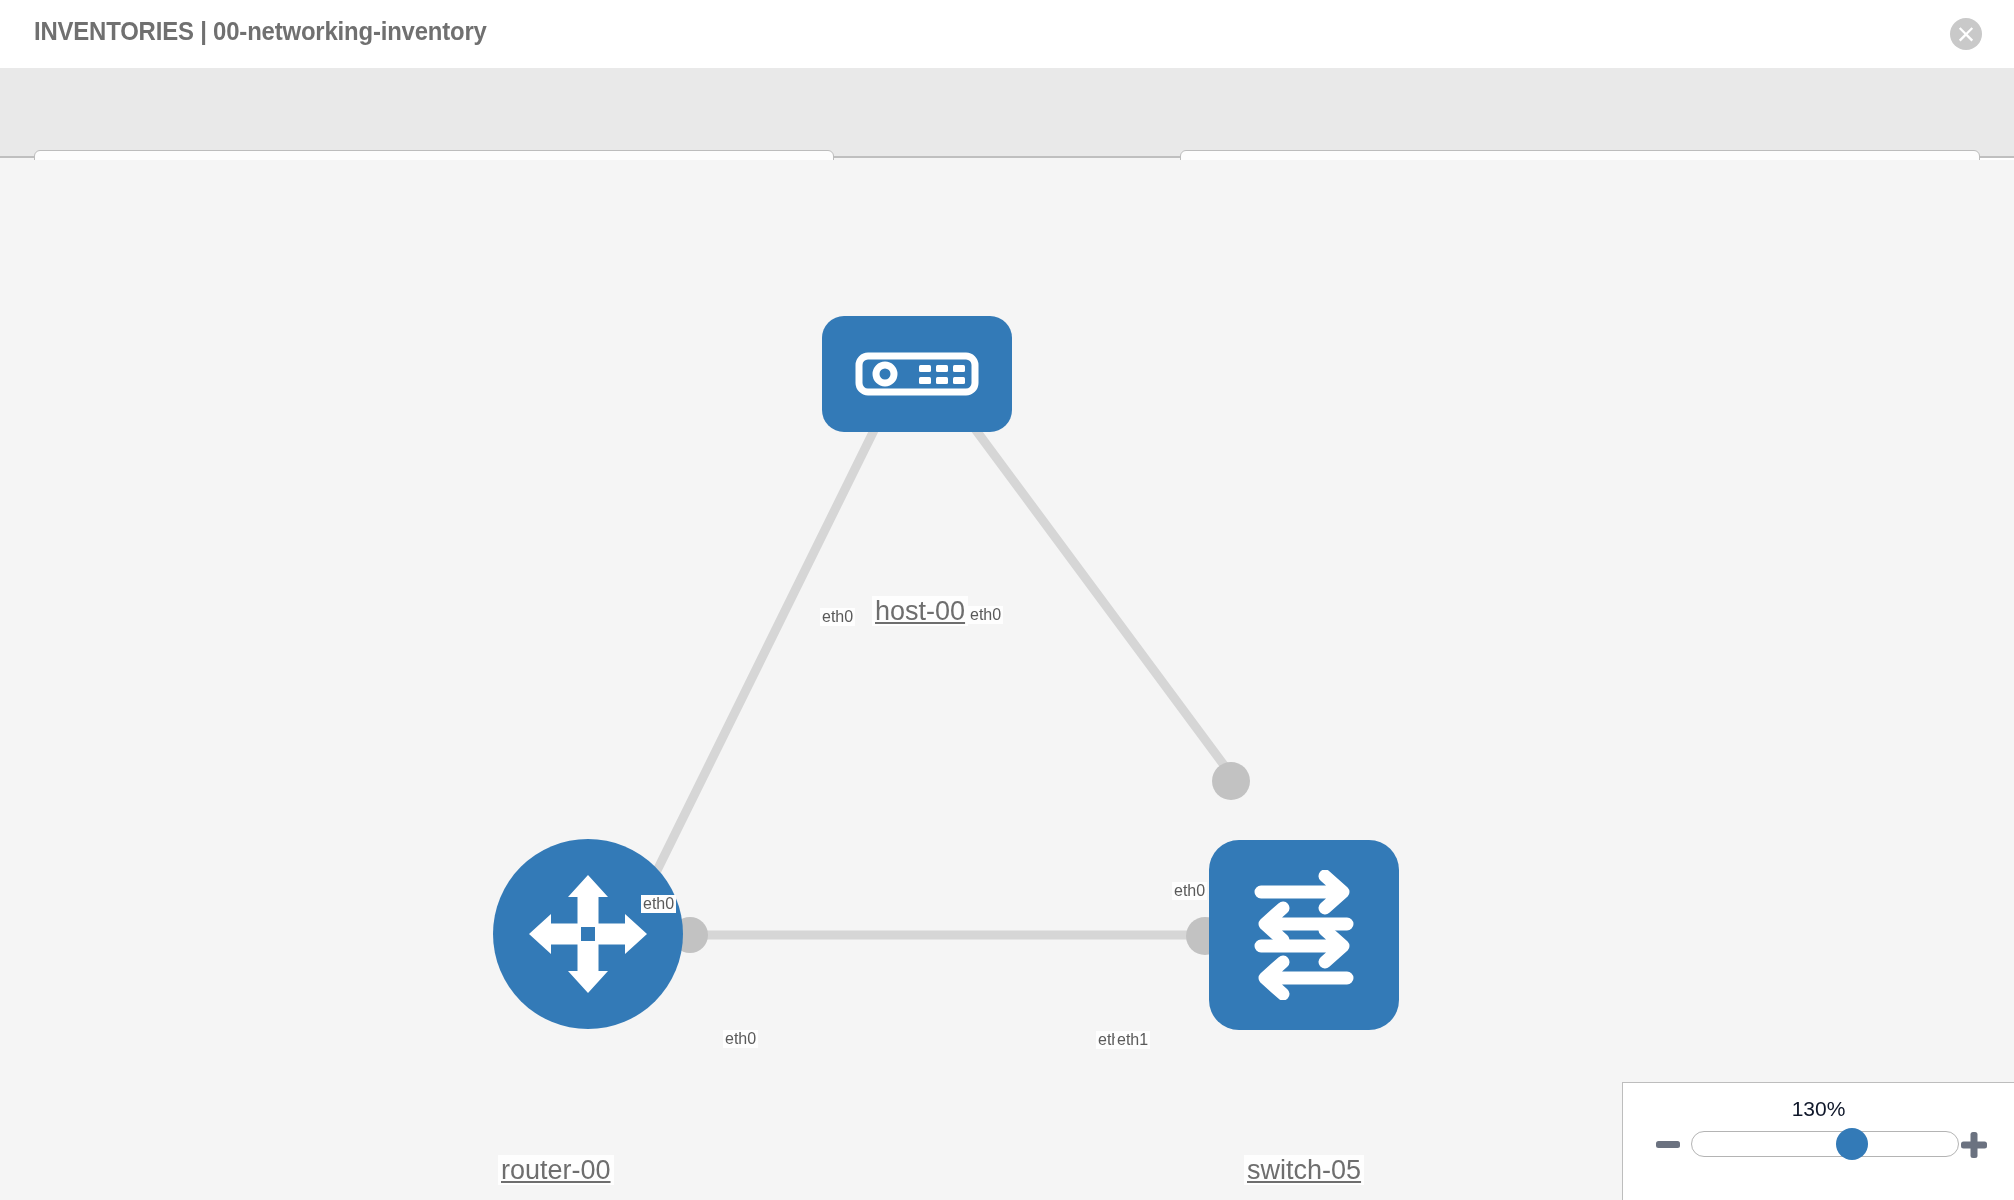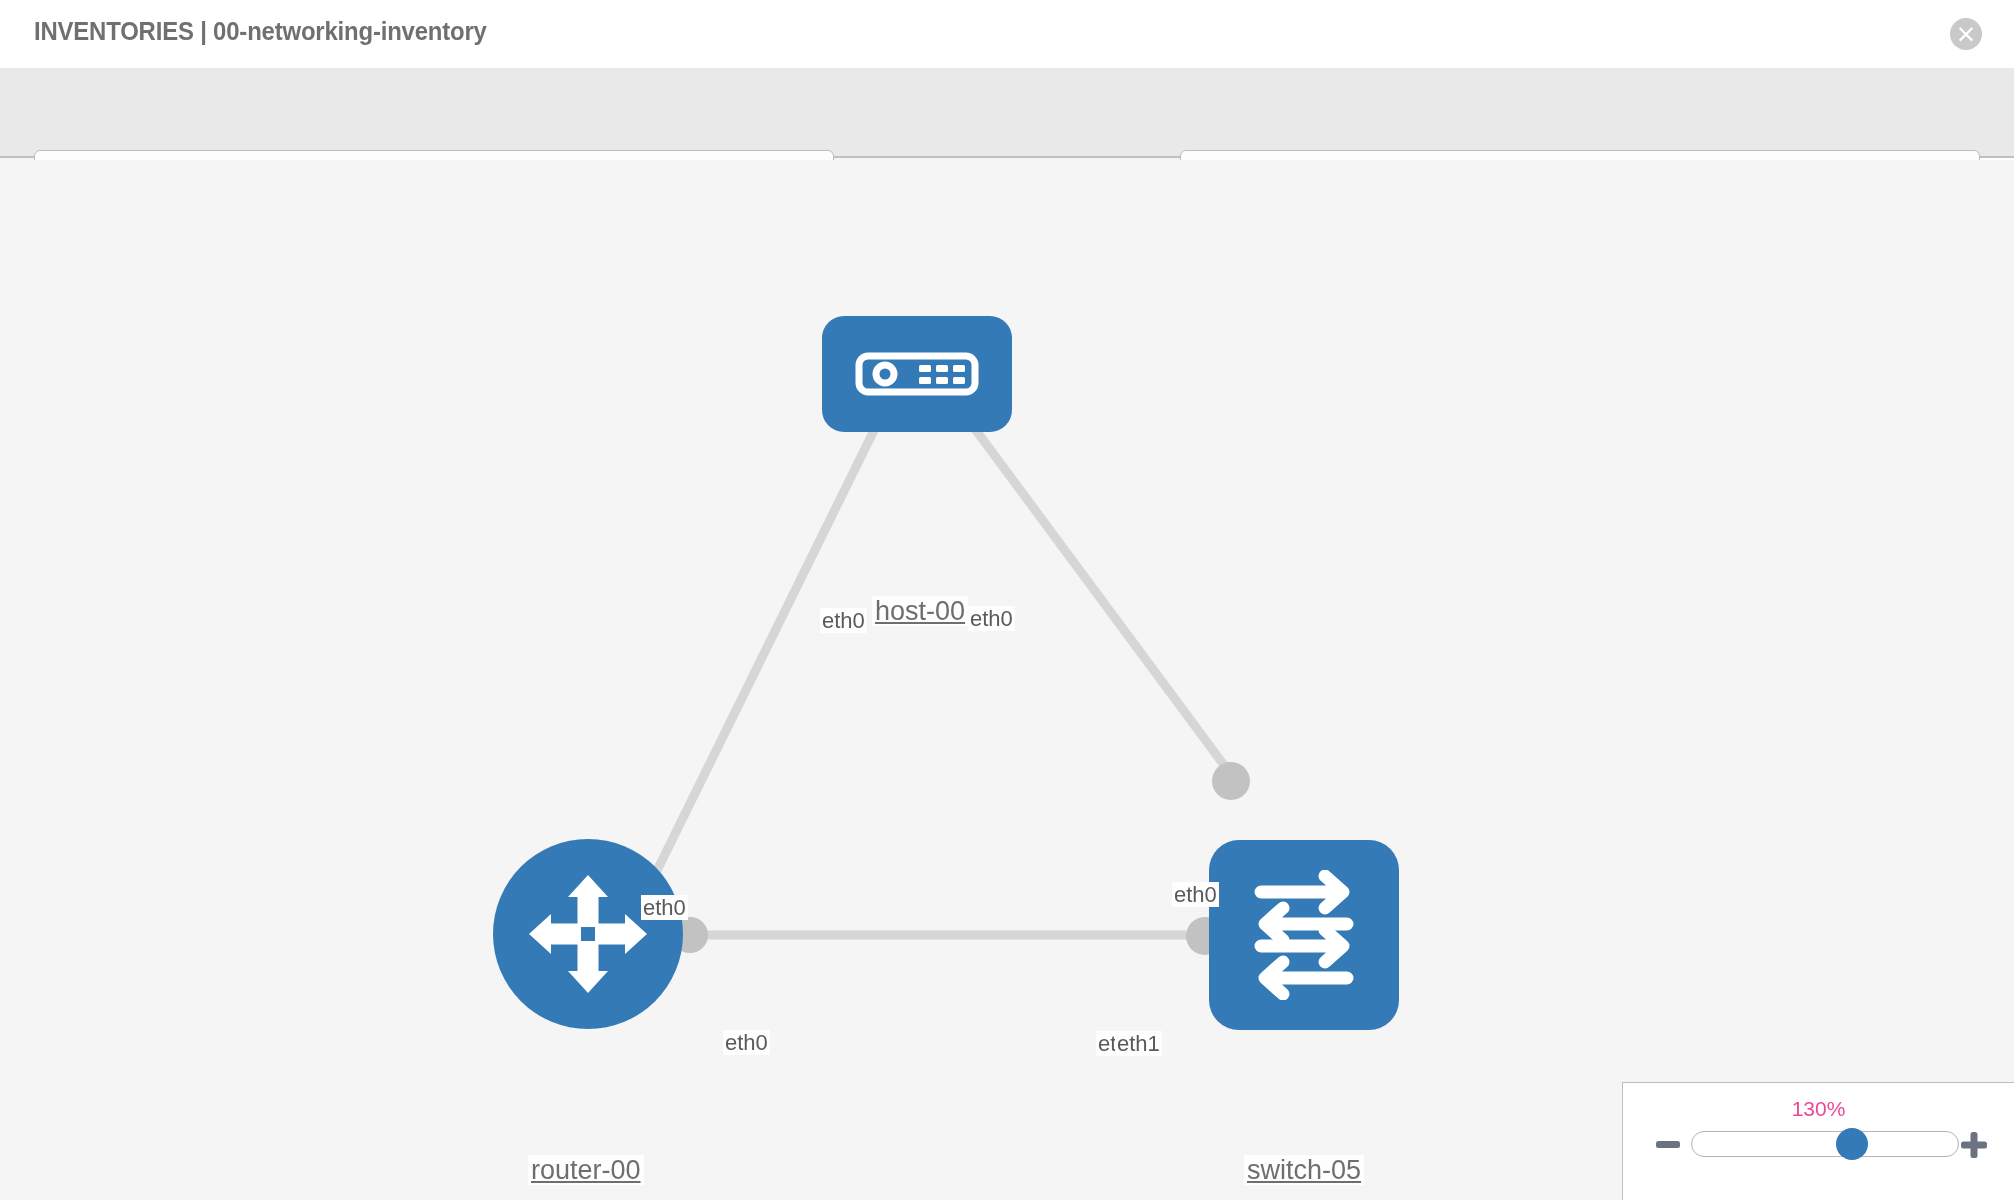--- a/index.html
+++ b/index.html
@@ -153,21 +153,21 @@
     font-size: 27px;
     color: #6e6e6e;
     background: #fefefe;
     padding: 0 3px;
     line-height: 1.12;
     text-decoration: underline;
   }
   .port-label {
     position: absolute;
     white-space: nowrap;
-    font-size: 22px;
+    font-size: 16px;
     color: #5a5a5a;
     background: #fefefe;
     padding: 0 2px;
     line-height: 1.15;
   }
   .port-dot {
     position: absolute;
     border-radius: 50%;
     background: #c2c2c2;
   }
@@ -185,21 +185,21 @@
     border-bottom: none;
     box-sizing: border-box;
   }
   .zoom-level {
     position: absolute;
     top: 14px;
     left: 0;
     width: 100%;
     text-align: center;
     font-size: 21px;
-    color: #ec4899;
+    color: #0f172a;
   }
   .zoom-minus, .zoom-plus {
     position: absolute;
     top: 48px;
     color: #6b7280;
     cursor: pointer;
   }
   .zoom-minus { left: 32px;  width: 26px; height: 26px; }
   .zoom-plus  { right: 26px; width: 28px; height: 28px; }
   .zoom-track {
@@ -318,21 +318,21 @@
           <path d="M69 10 L89 32 L79.5 32 L79.5 62 L58.5 62 L58.5 32 L49 32 Z"></path>
 
           <path d="M69 128 L49 106 L58.5 106 L58.5 76 L79.5 76 L79.5 106 L89 106 Z"></path>
 
           <path d="M10 69 L32 49 L32 58.5 L62 58.5 L62 79.5 L32 79.5 L32 89 Z"></path>
 
           <path d="M128 69 L106 89 L106 79.5 L76 79.5 L76 58.5 L106 58.5 L106 49 Z"></path>
         </g>
       </svg>
     </div>
-    <div class="node-label" style="left:528px; top:995px;">router-00</div>
+    <div class="node-label" style="left:498px; top:995px;">router-00</div>
 
     <div class="node" style="left:1209px; top:680px; width:190px; height:190px;">
       <div class="node-shape" style="width:190px; height:190px; border-radius:30px;"></div>
       <svg style="position:absolute; left:30px; top:30px;" width="130" height="130" viewBox="0 0 130 130">
         <g stroke="#ffffff" stroke-width="13" stroke-linecap="round" stroke-linejoin="round" fill="none">
           <path d="M22 22 L104 22 M86 6 L104 22 L86 38"></path>
           <path d="M108 54 L26 54 M44 38 L26 54 L44 70"></path>
           <path d="M22 76 L104 76 M86 60 L104 76 L86 92"></path>
           <path d="M108 108 L26 108 M44 92 L26 108 L44 124"></path>
         </g>

